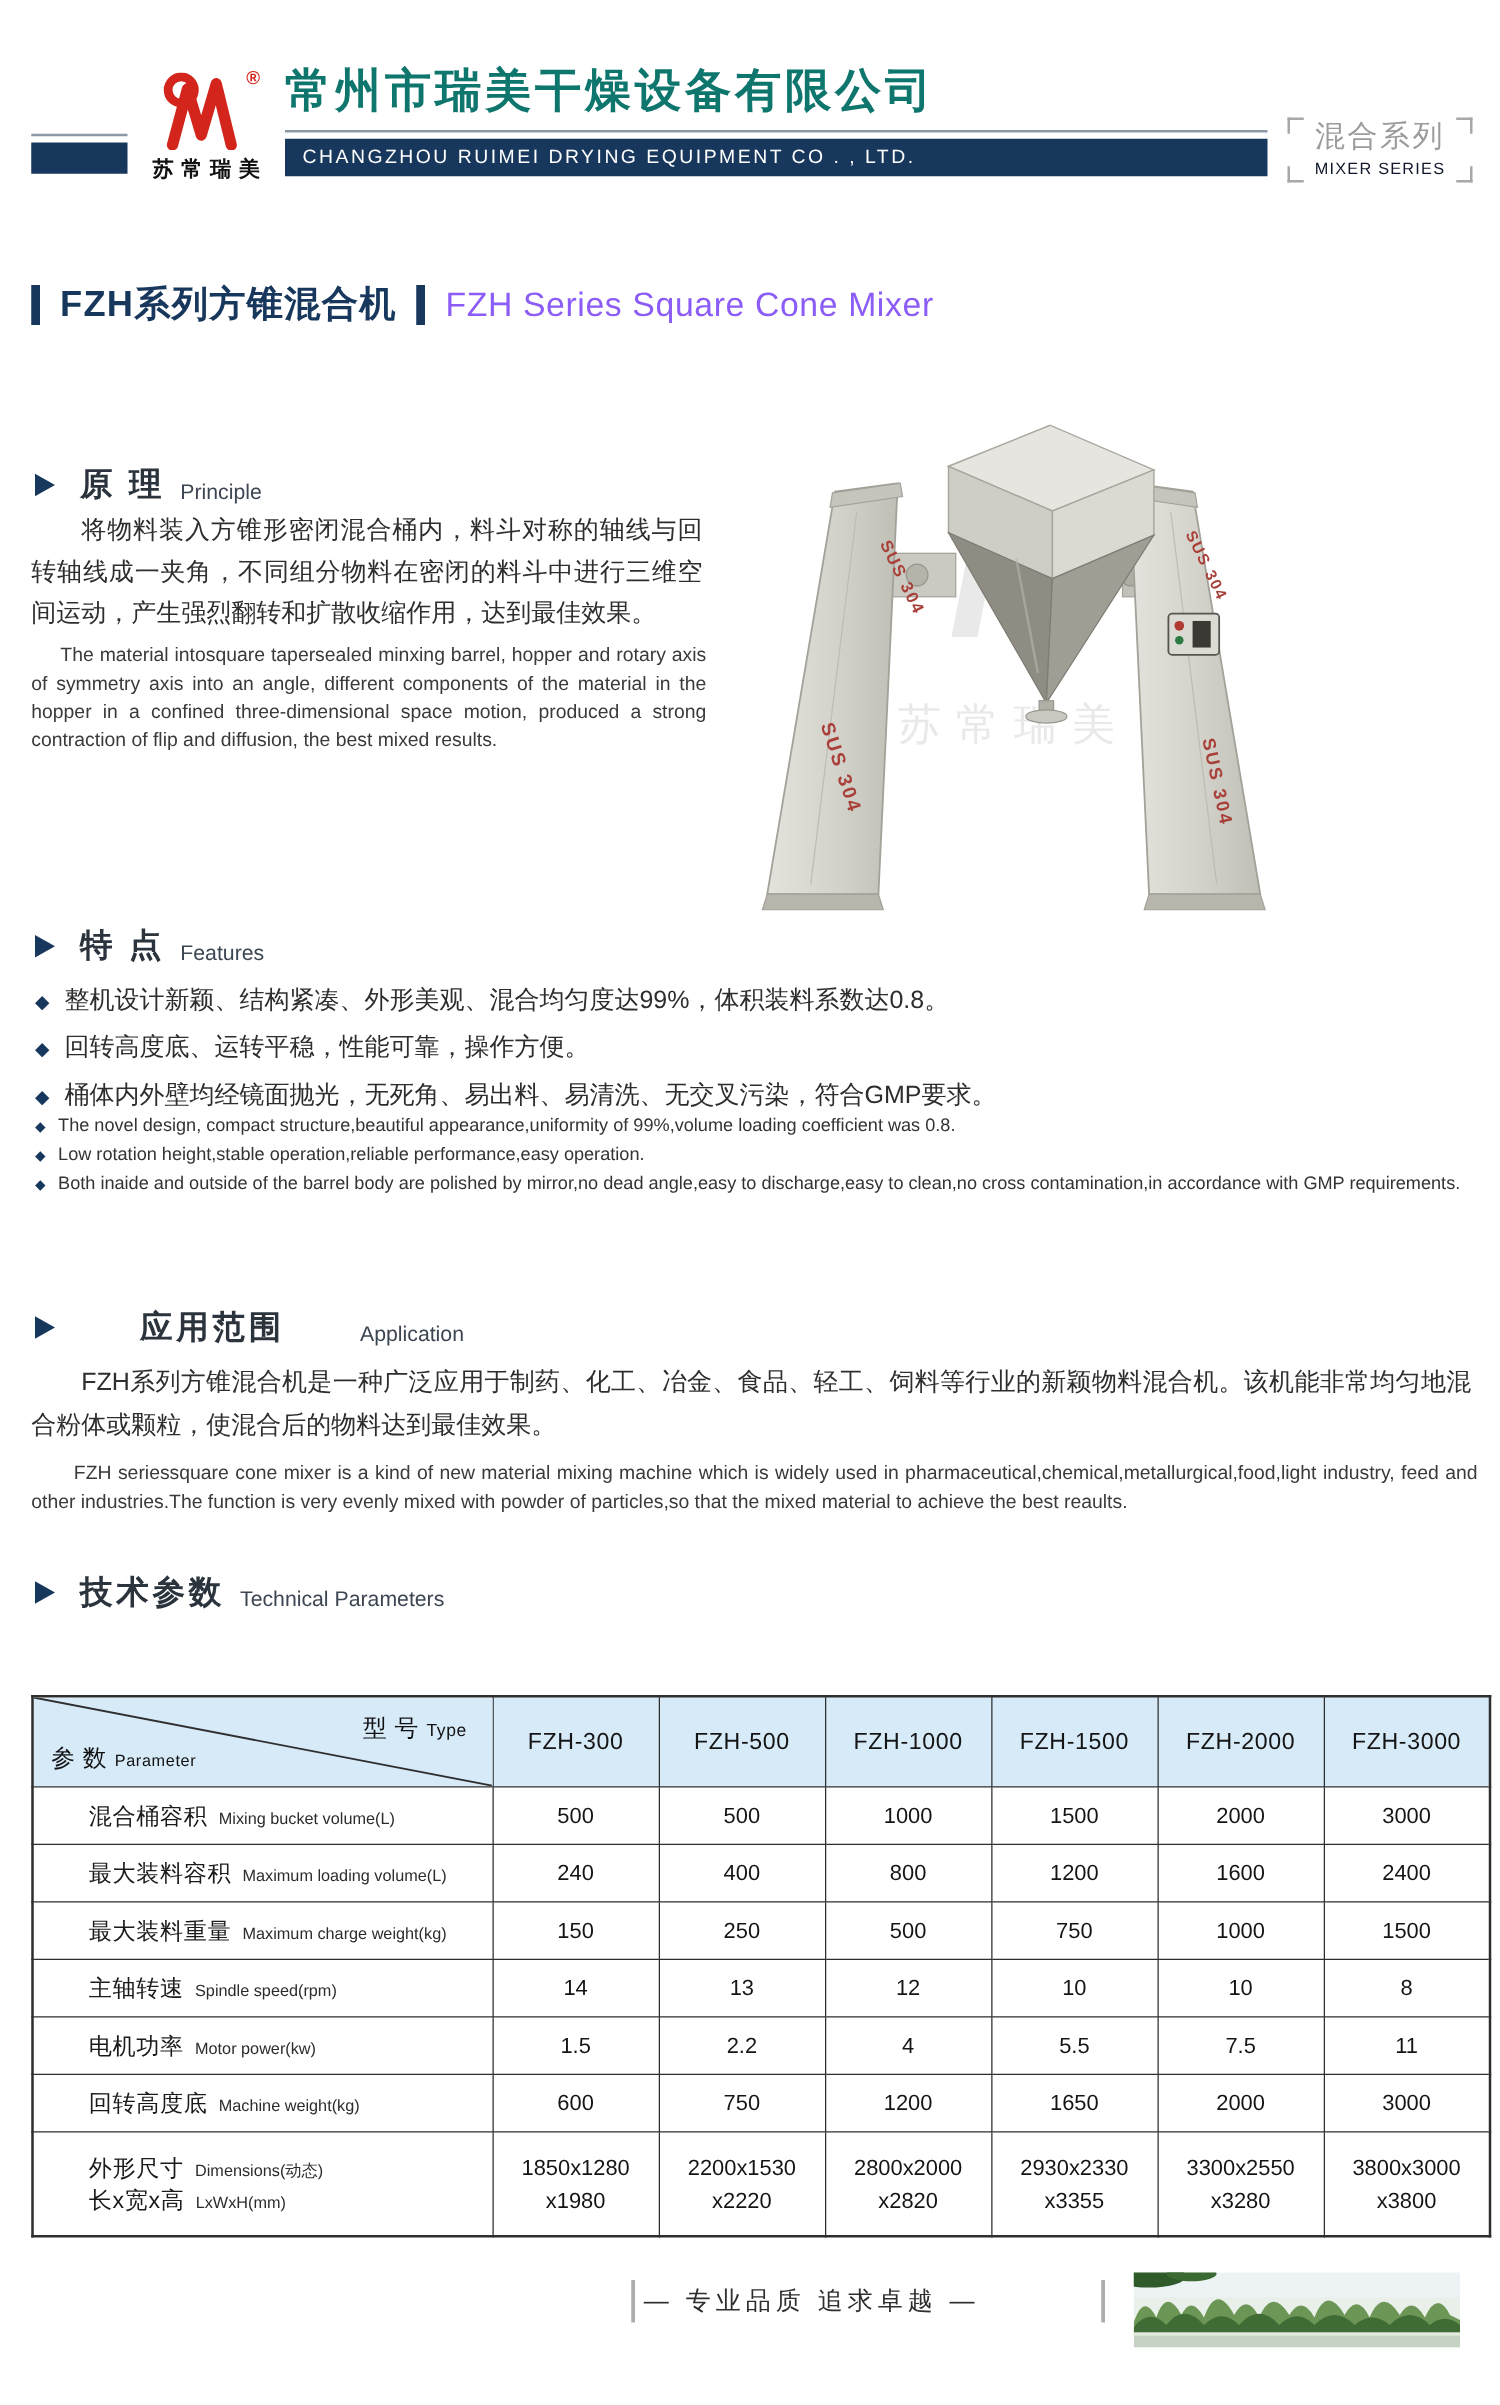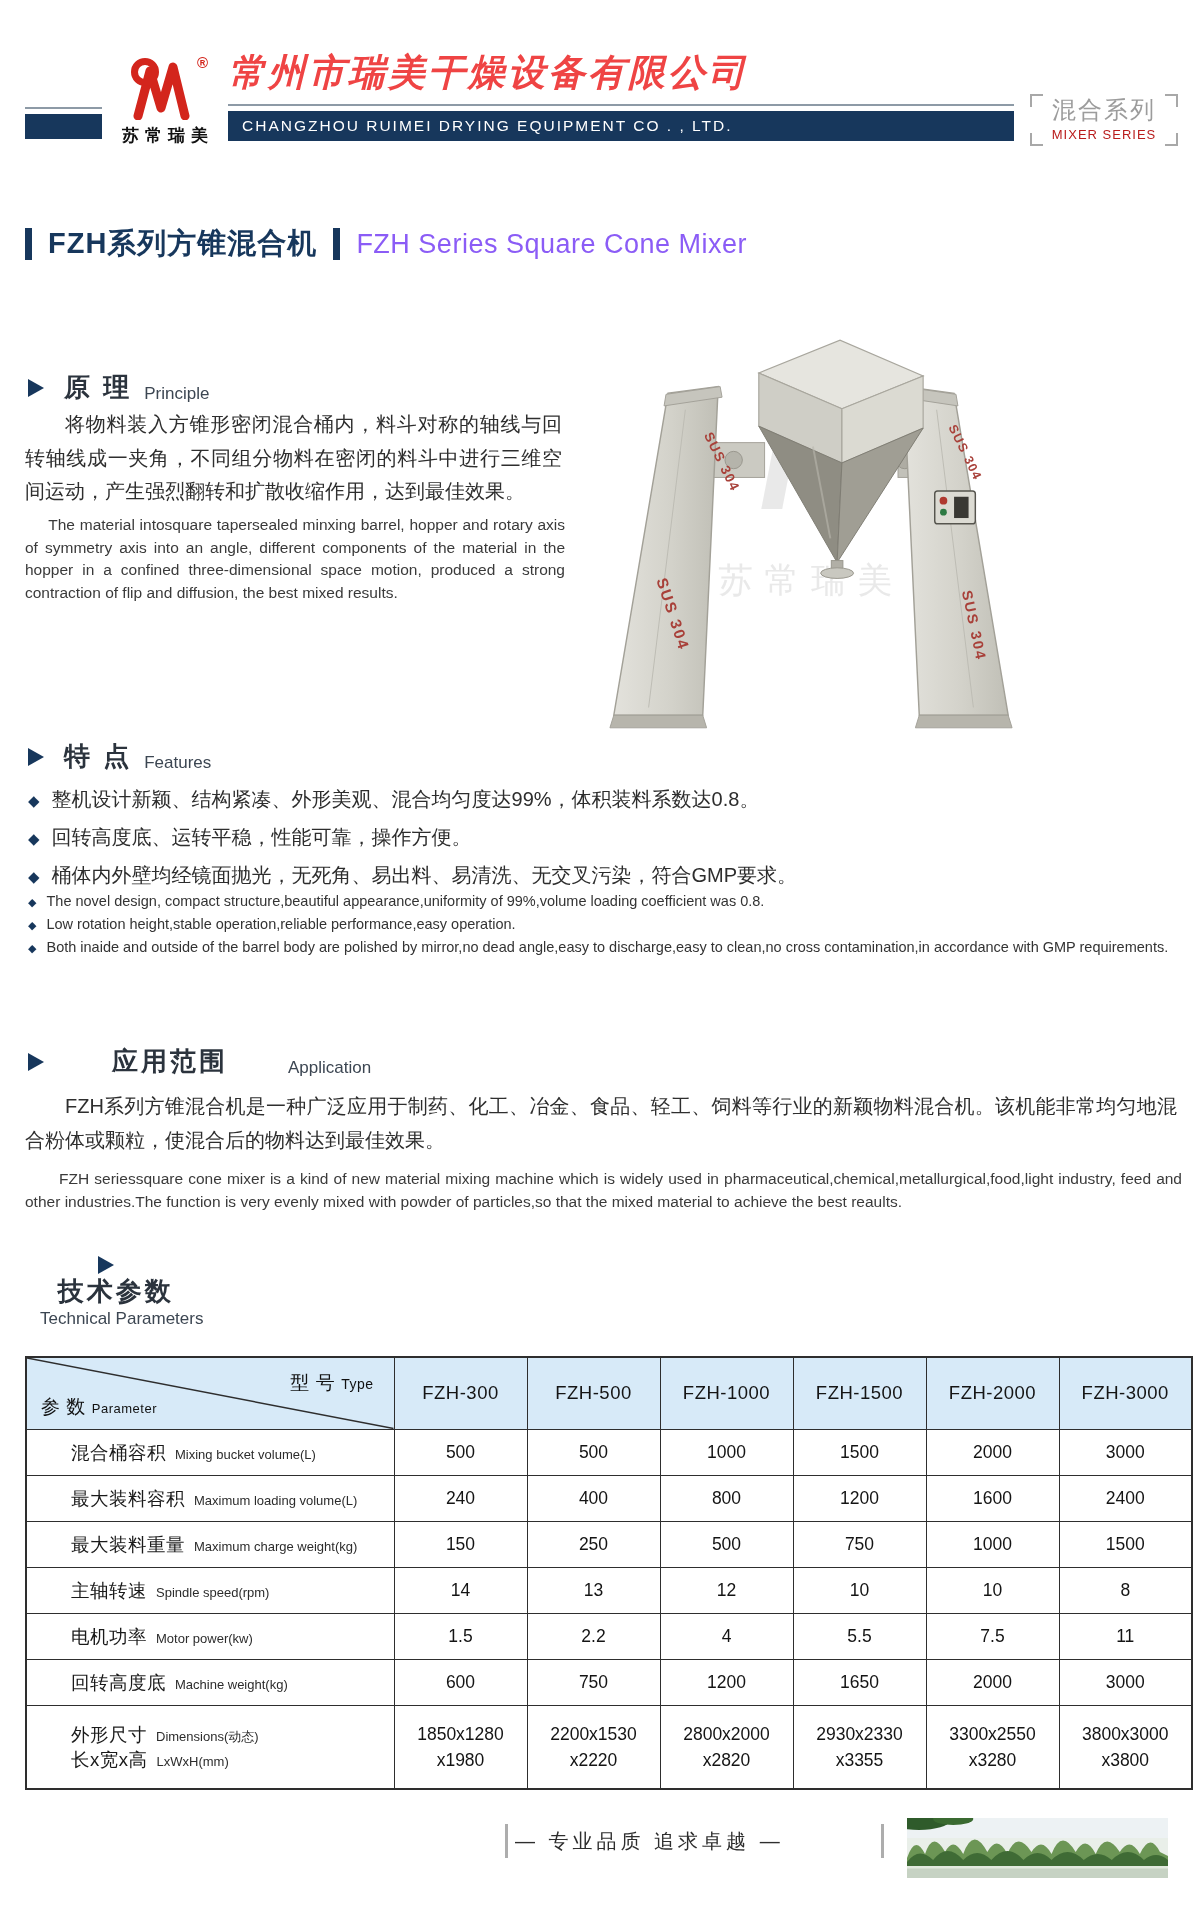--- a/index.html
+++ b/index.html
@@ -7,47 +7,47 @@
   html,body { background:#ffffff; }
   body { font-family:"Liberation Sans","DejaVu Sans",sans-serif; color:#222; }
   .page { position:relative; width:1200px; height:1924px; margin:0 auto; background:#fff; overflow:hidden; }
 
   
   .hdr-line   { position:absolute; left:25px; top:107px; width:77px; height:2px; background:#8d9aa6; }
   .hdr-block  { position:absolute; left:25px; top:114px; width:77px; height:25px; background:#17375c; }
   .logo-rm    { position:absolute; left:128px; top:58px; width:64px; height:62px; }
   .logo-reg   { position:absolute; left:197px; top:54px; color:#d3251c; font-size:15px; font-weight:bold; }
   .logo-caption { position:absolute; left:122px; top:124px; font-size:17px; font-weight:bold; letter-spacing:6px; color:#111; white-space:nowrap; }
-  .company-cn { position:absolute; left:228px; top:48px; font-size:37px; font-weight:bold; font-style:italic; font-family:"DejaVu Serif","Liberation Serif",serif; color:#ef4444; letter-spacing:3px; white-space:nowrap; }
+  .company-cn { position:absolute; left:228px; top:48px; font-size:37px; font-weight:bold; font-family:"DejaVu Serif","Liberation Serif",serif; color:#0f766e; letter-spacing:3px; white-space:nowrap; }
   .company-rule { position:absolute; left:228px; top:104px; width:786px; height:2px; background:#8d9aa6; }
   .company-bar { position:absolute; left:228px; top:111px; width:786px; height:30px; background:#17375c; color:#fff; font-size:15.5px; letter-spacing:2px; line-height:30px; padding-left:14px; white-space:nowrap; }
   .series-block { position:absolute; left:1030px; top:94px; width:148px; height:52px; text-align:center; }
   .series-cn { font-size:24px; color:#9c9c9c; letter-spacing:2px; line-height:1.15; margin-top:2px; }
-  .series-en { font-size:13px; color:#b91c1c; letter-spacing:1px; margin-top:3px; }
+  .series-en { font-size:13px; color:#0f172a; letter-spacing:1px; margin-top:3px; }
   .br { position:absolute; width:13px; height:13px; border:0 solid #a8a8a8; }
   .br.tl { left:0; top:0; border-left-width:2px; border-top-width:2px; }
   .br.bl { left:0; bottom:0; border-left-width:2px; border-bottom-width:2px; }
   .br.tr { right:0; top:0; border-right-width:2px; border-top-width:2px; }
   .br.brc { right:0; bottom:0; border-right-width:2px; border-bottom-width:2px; }
 
   
   .title-row { position:absolute; left:25px; top:224px; display:flex; align-items:center; }
   .title-bar { width:7px; height:32px; background:#17375c; }
   .title-cn  { font-size:29px; font-weight:bold; color:#17375c; margin:0 16px; letter-spacing:1px; white-space:nowrap; }
   .title-en  { font-size:27px; color:#8b5cf6; margin-left:16px; letter-spacing:.5px; white-space:nowrap; }
 
   
   .sec-head { position:absolute; left:28px; display:flex; align-items:center; }
   .tri { width:0; height:0; border-left:16px solid #17375c; border-top:9px solid transparent; border-bottom:9px solid transparent; margin-right:20px; }
   .sec-cn { font-size:26px; font-weight:600; color:#2b333d; letter-spacing:3px; white-space:nowrap; }
   .sec-en { font-size:17px; color:#3c4652; margin-left:12px; align-self:flex-end; padding-bottom:1px; white-space:nowrap; }
   #principle-head { top:370px; }
   #features-head  { top:739px; }
   #application-head { top:1044px;gap:48px; }
-  #parameters-head { top:1256px;flex-direction:column; }
+  #parameters-head { top:1256px; }
 
   
   .para-cn { position:absolute; font-size:20px; line-height:1.68; color:#2e2e2e; text-indent:2em; text-align:justify; }
   .para-en { position:absolute; font-size:15.5px; line-height:1.46; color:#3a3a3a; text-align:justify; }
   #principle-cn { left:25px; top:408px; width:537px; }
   #principle-en { left:25px; top:514px; width:540px; text-indent:1.5em; }
   #application-cn { left:25px; top:1090px; width:1152px; }
   #application-en { left:25px; top:1168px; width:1157px; text-indent:2.2em; }
 
   

